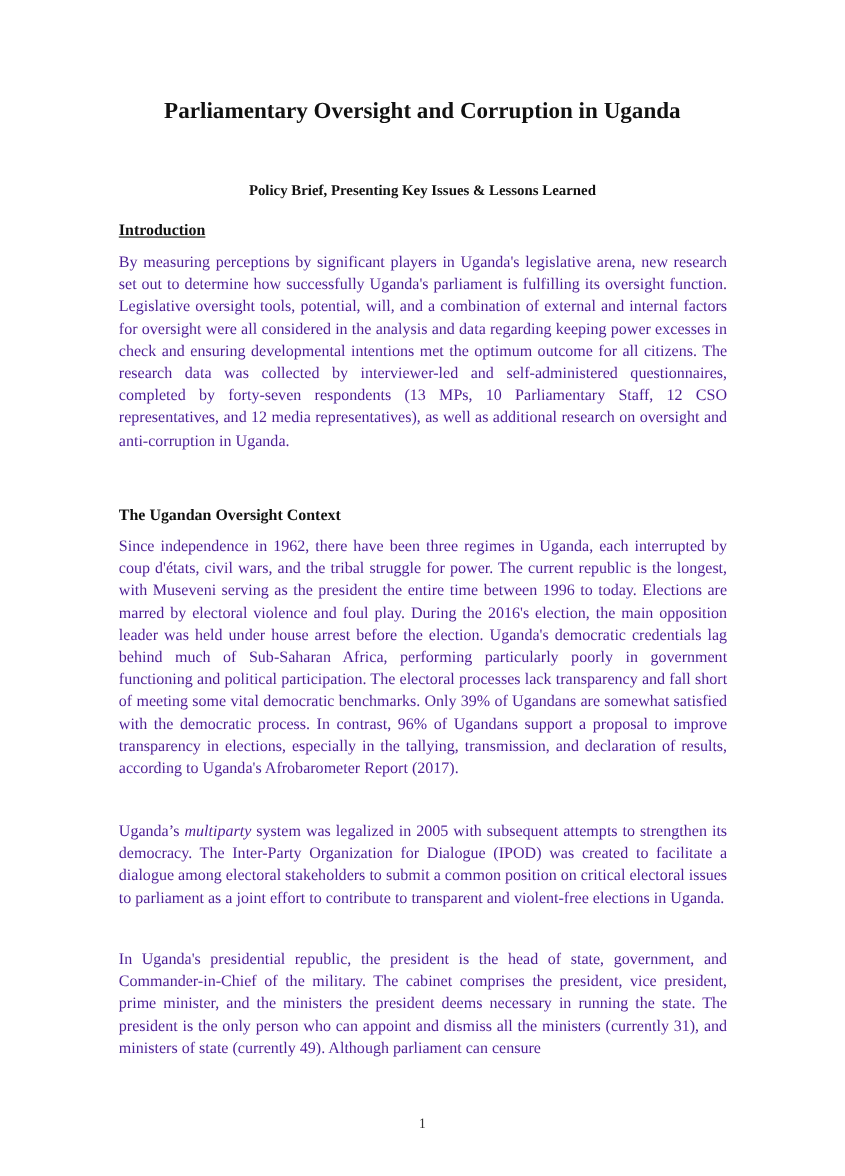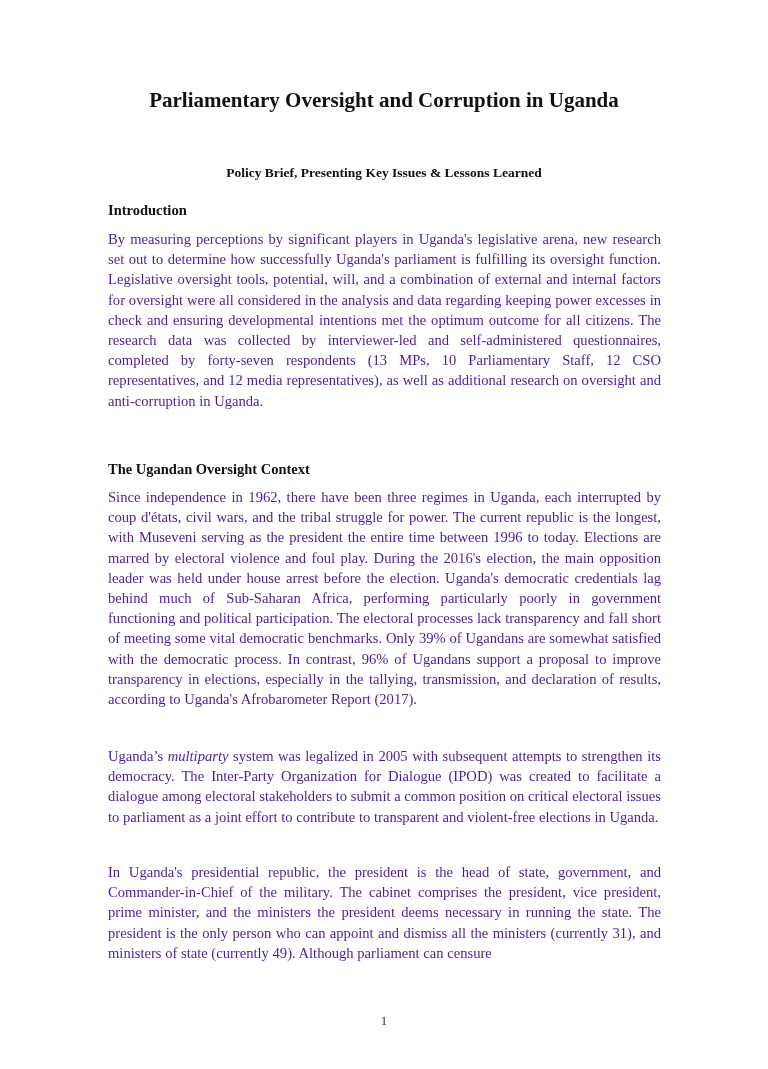--- a/index.html
+++ b/index.html
@@ -29,21 +29,21 @@
       font-size: 13px; color: #333;
     }
   </style>
 </head>
 <body>
 
 <div class="page">
   <div class="title main">Parliamentary Oversight and Corruption in Uganda</div>
   <div class="title sub">Policy Brief, Presenting Key Issues &amp; Lessons Learned</div>
 
-  <div class="heading" style="top:202px;">Introduction</div>
+  <div class="heading" style="top:202px;text-decoration:underline;">Introduction</div>
   <p class="para" style="top:229px;">By measuring perceptions by significant players in Uganda's legislative arena, new research set out to determine how successfully Uganda's parliament is fulfilling its oversight function. Legislative oversight tools, potential, will, and a combination of external and internal factors for oversight were all considered in the analysis and data regarding keeping power excesses in check and ensuring developmental intentions met the optimum outcome for all citizens. The research data was collected by interviewer-led and self-administered questionnaires, completed by forty-seven respondents (13 MPs, 10 Parliamentary Staff, 12 CSO representatives, and 12 media representatives), as well as additional research on oversight and anti-corruption in Uganda.</p>
 
   <div class="heading" style="top:461px;">The Ugandan Oversight Context</div>
   <p class="para" style="top:487px;">Since independence in 1962, there have been three regimes in Uganda, each interrupted by coup d'états, civil wars, and the tribal struggle for power. The current republic is the longest, with Museveni serving as the president the entire time between 1996 to today. Elections are marred by electoral violence and foul play. During the 2016's election, the main opposition leader was held under house arrest before the election. Uganda's democratic credentials lag behind much of Sub-Saharan Africa, performing particularly poorly in government functioning and political participation. The electoral processes lack transparency and fall short of meeting some vital democratic benchmarks. Only 39% of Ugandans are somewhat satisfied with the democratic process. In contrast, 96% of Ugandans support a proposal to improve transparency in elections, especially in the tallying, transmission, and declaration of results, according to Uganda's Afrobarometer Report (2017).</p>
 
   <p class="para" style="top:746px;"><span>Uganda’s </span><em>multiparty</em><span> system was legalized in 2005 with subsequent attempts to strengthen its democracy. The Inter-Party Organization for Dialogue (IPOD) was created to facilitate a dialogue among electoral stakeholders to submit a common position on critical electoral issues to parliament as a joint effort to contribute to transparent and violent-free elections in Uganda.</span></p>
 
   <p class="para" style="top:862px;">In Uganda's presidential republic, the president is the head of state, government, and Commander-in-Chief of the military. The cabinet comprises the president, vice president, prime minister, and the ministers the president deems necessary in running the state. The president is the only person who can appoint and dismiss all the ministers (currently 31), and ministers of state (currently 49). Although parliament can censure</p>
 
   <div class="page-num">1</div>

